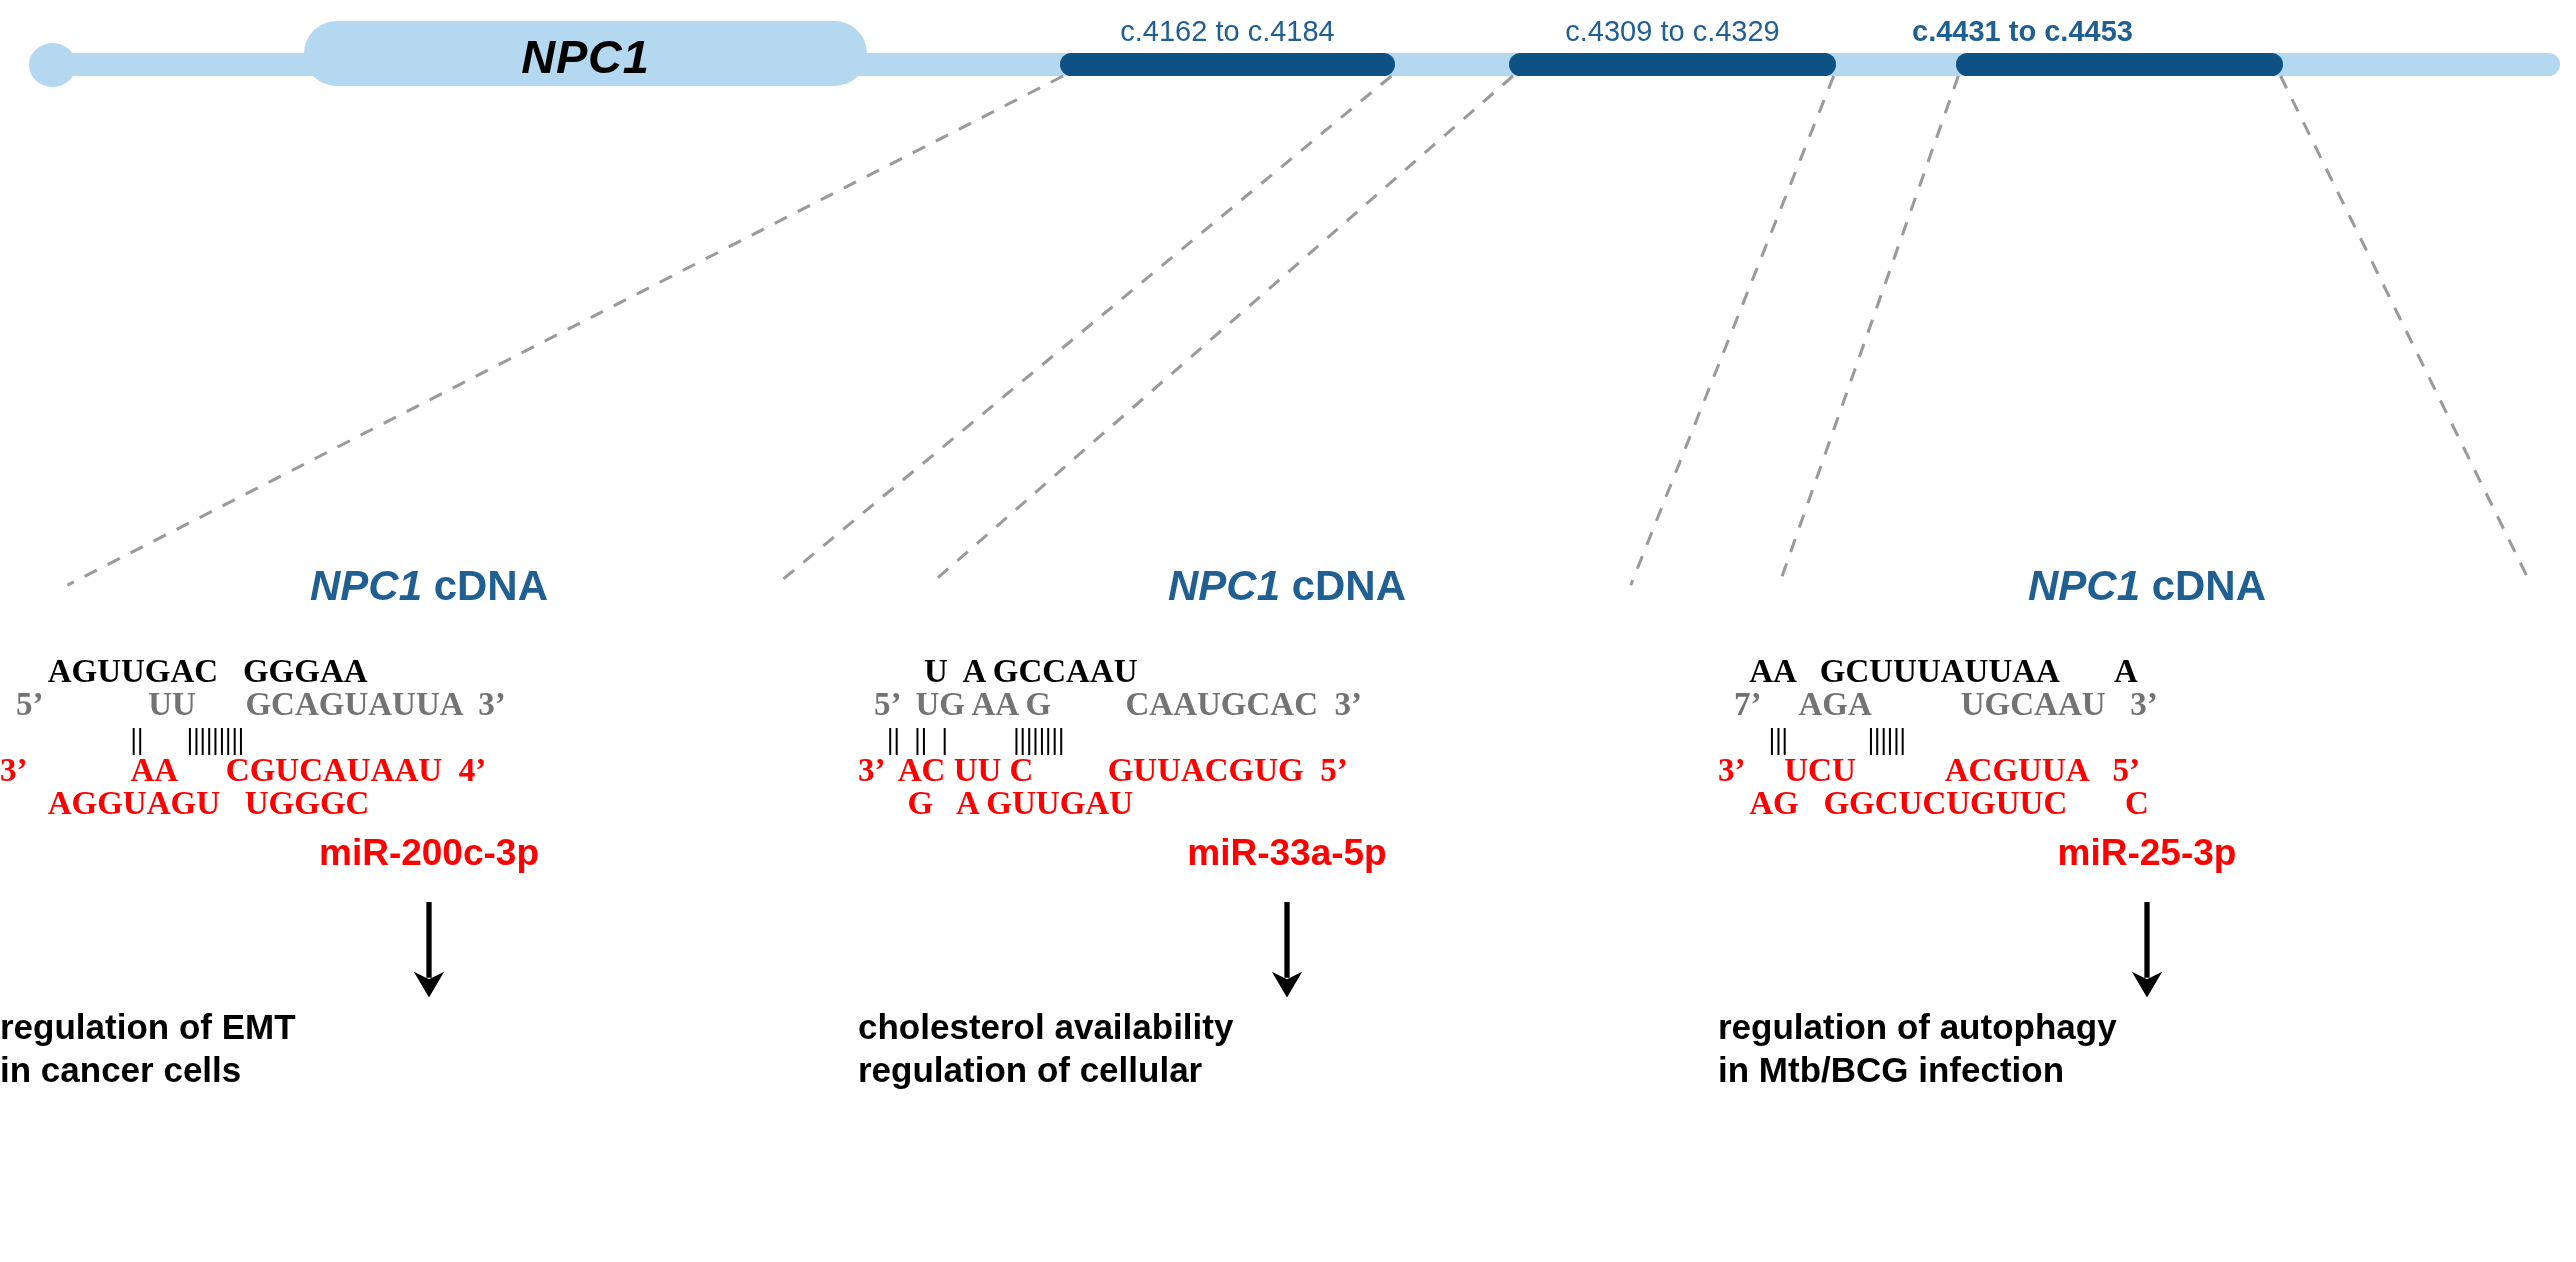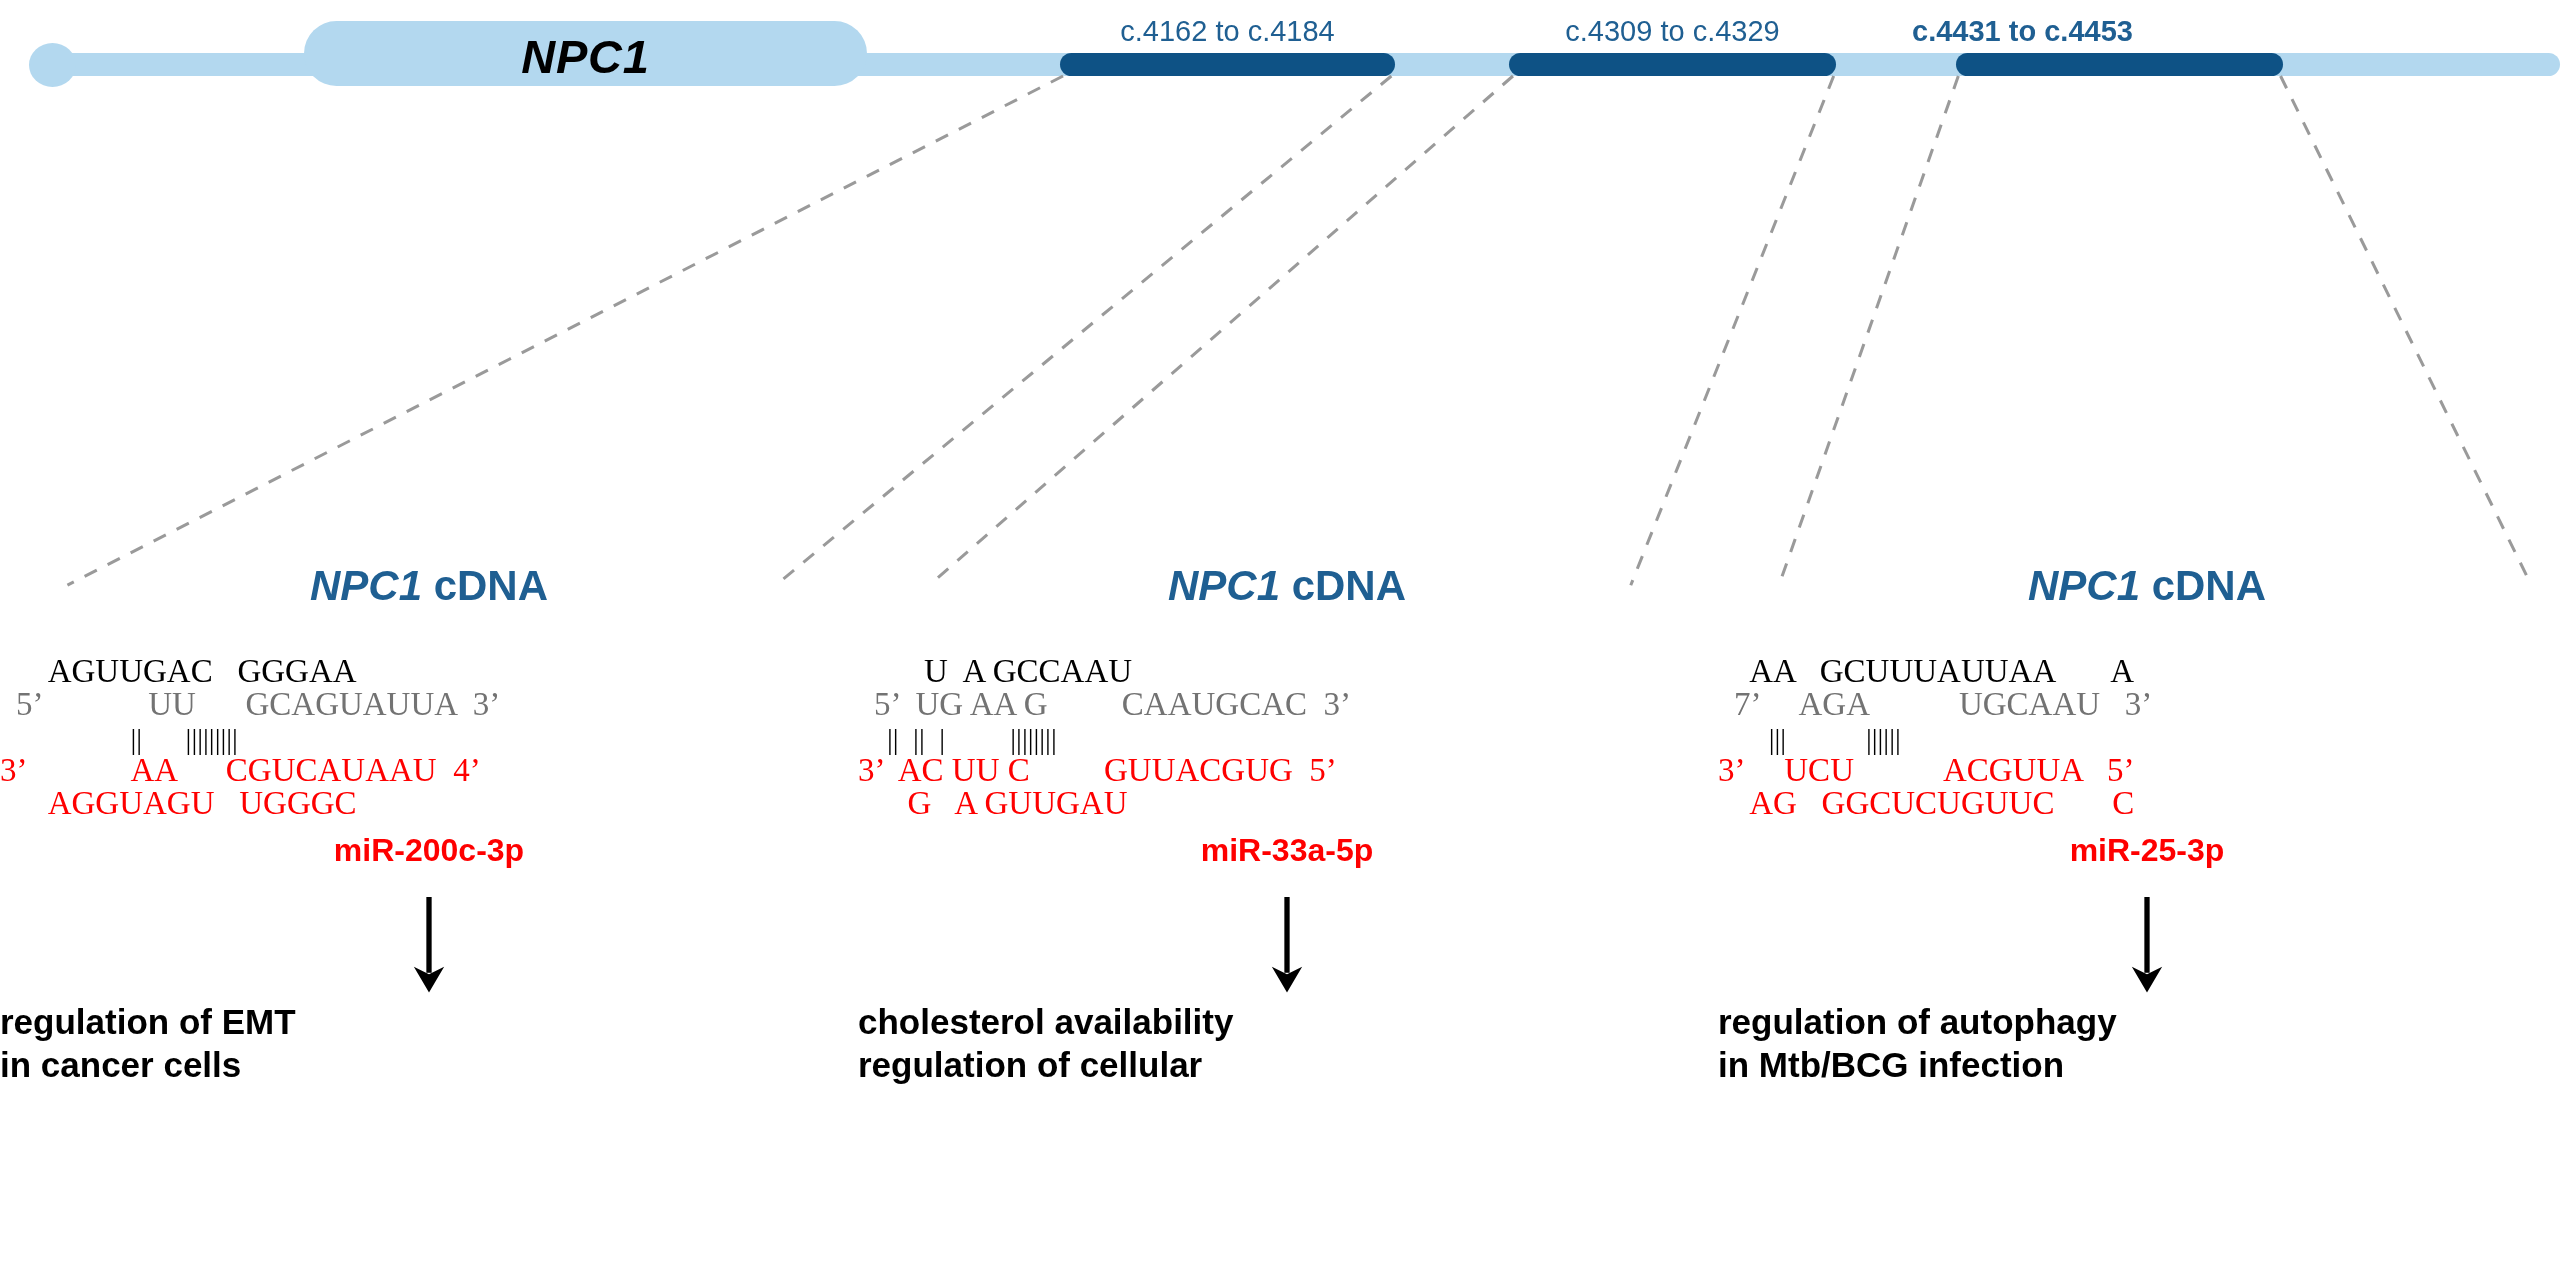--- a/index.html
+++ b/index.html
@@ -113,40 +113,41 @@
 
   
   .alignment {
     position: relative;
     margin-top: 42px;
     height: 175px;
     font-family: "Liberation Serif", serif;
     font-size: 33px;
     letter-spacing: 0px;
     white-space: pre;
+    font-weight: bold;
   }
   .ali-row {
     position: absolute;
     left: 0;
     width: 100%;
     height: 40px;
     line-height: 40px;
     white-space: pre;
     font-family: "Liberation Serif", serif;
   }
   .row-bulge-top  { top: 0px;   color: #000000; }
   .row-main-top   { top: 33px;  color: #737373; margin-left: 16px; }
   .row-bonds      { top: 68px;  color: #000000; font-size: 29px; }
   .row-main-bot   { top: 99px; color: #fe0000; }
   .row-bulge-bot  { top: 132px; color: #fe0000; }
 
   .mir-name {
     margin-top: 6px;
     text-align: center;
-    font-size: 32px;
+    font-size: 37px;
     font-weight: bold;
     color: #fe0000;
     white-space: nowrap;
   }
 
   .arrow-wrap {
     margin-top: 27px;
     height: 99px;
     display: flex;
     justify-content: center;

